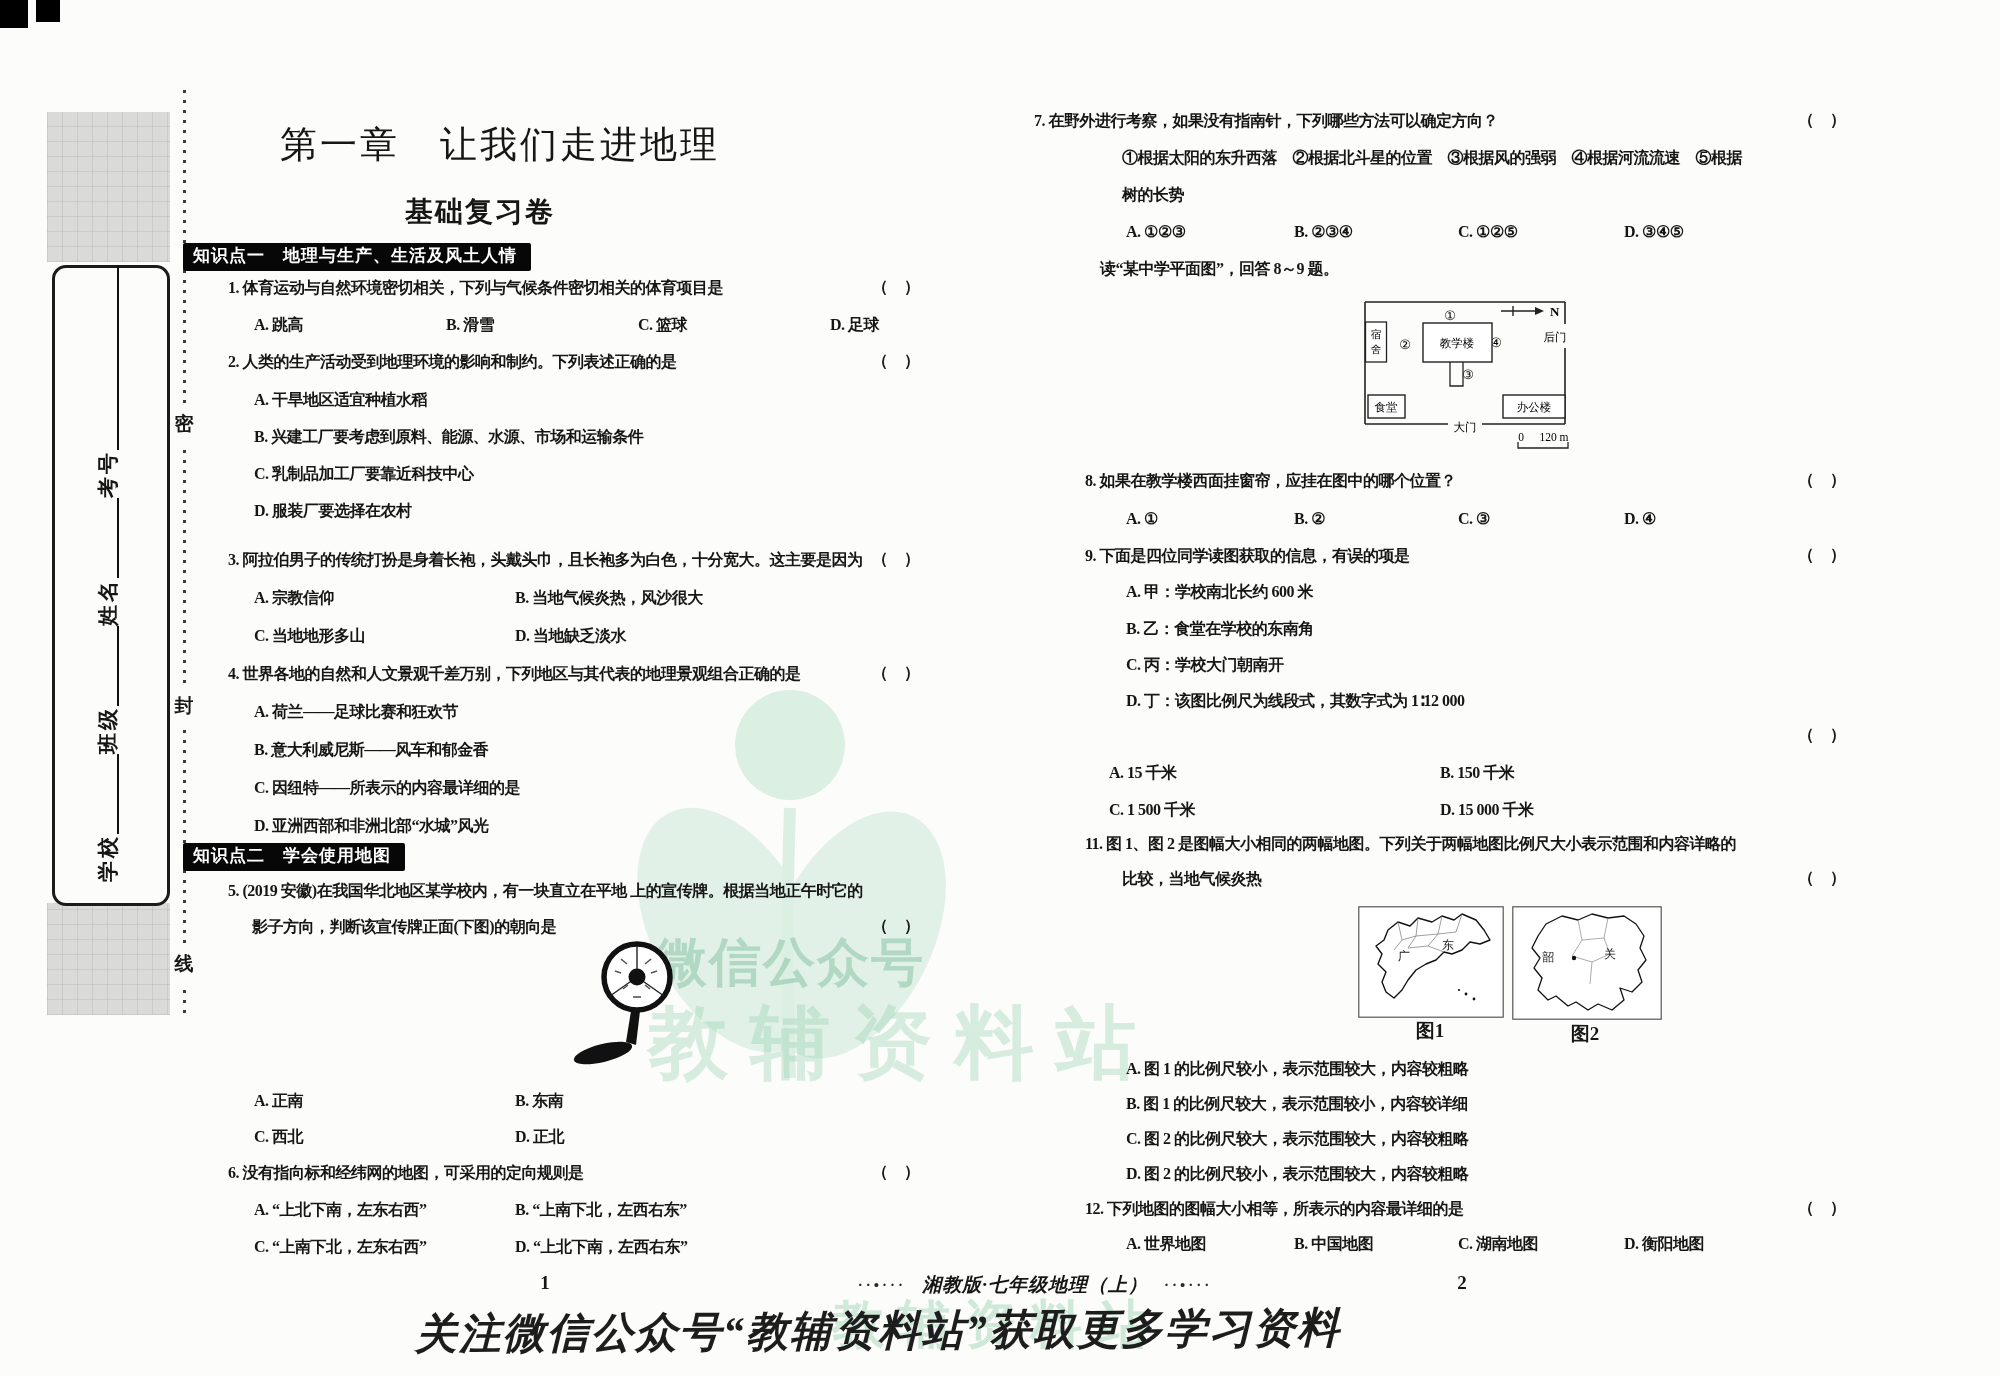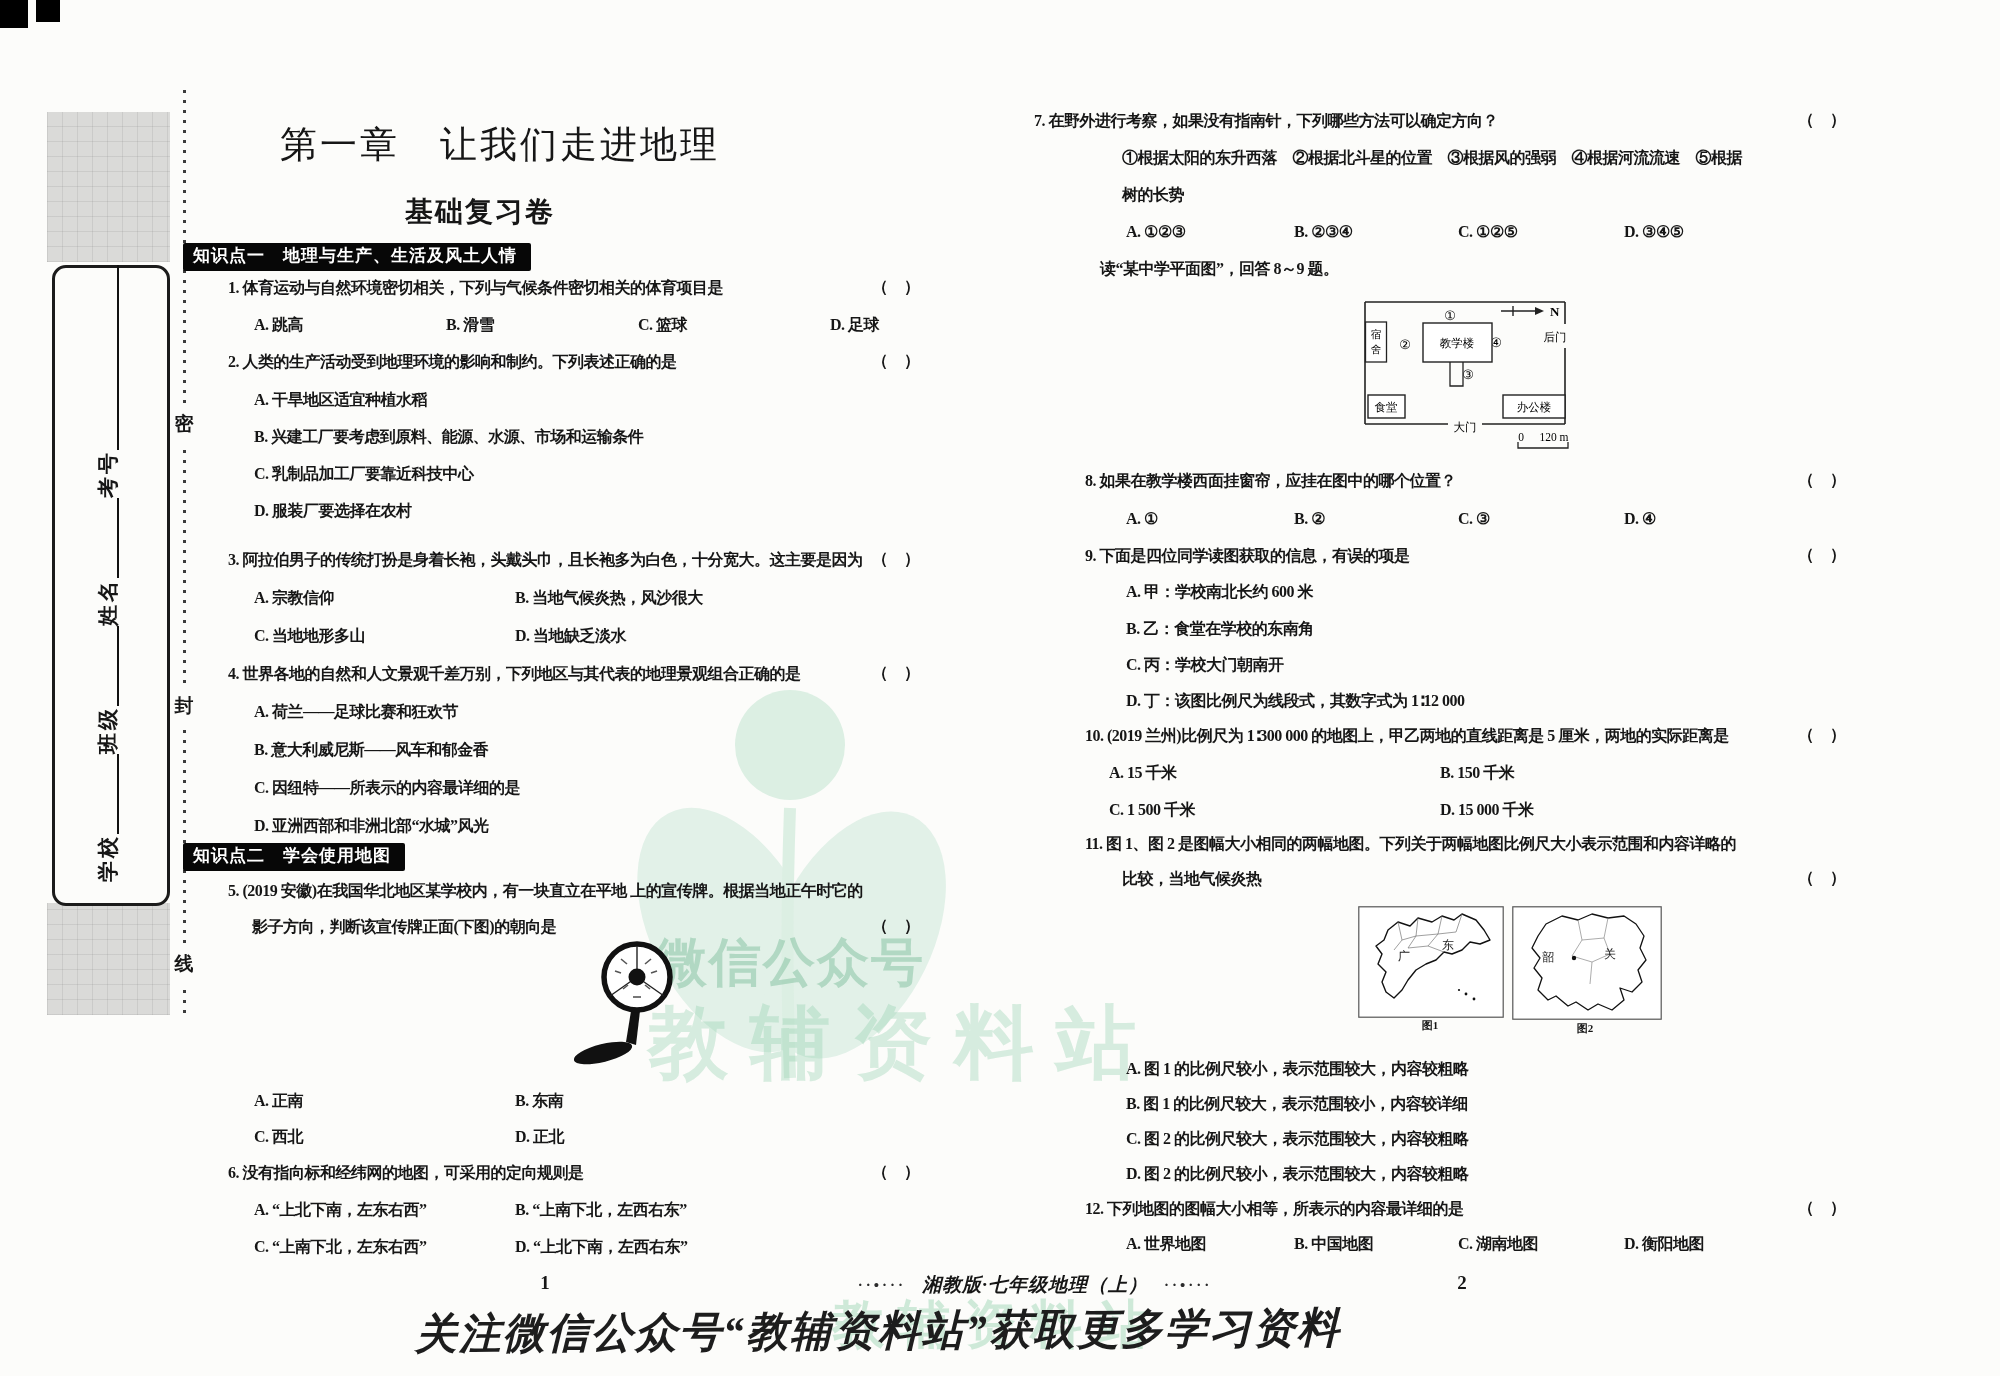--- a/index.html
+++ b/index.html
@@ -26,21 +26,21 @@
            transform-origin:0 0;transform:rotate(-90deg) translateX(-635px);z-index:3;}
   .sg{position:absolute;top:0;height:100%;display:flex;align-items:center;}
   .sg .lab{font-size:21px;font-weight:700;letter-spacing:3px;white-space:nowrap;}
   .sg .blank{display:inline-block;border-bottom:2px solid #111;margin-top:20px;}
   .dotline{position:absolute;left:183px;top:90px;width:2.5px;height:925px;z-index:2;
      background:repeating-linear-gradient(180deg,#3c3c3c 0 3px,transparent 3px 10px);}
   .sealch{position:absolute;left:173px;width:22px;text-align:center;font-size:19px;font-weight:700;
           background:#fcfcfa;padding:7px 0;z-index:3;}
   .cm{position:absolute;background:#000;z-index:4;}
   
-  .figcap{position:absolute;width:68px;text-align:center;font-size:11px;font-weight:700;z-index:3;}
+  .figcap{position:absolute;width:68px;text-align:center;font-size:19px;font-weight:700;z-index:3;}
   svg text{font-family:"Liberation Serif","DejaVu Serif",serif;}
   
   .brandrow{position:absolute;left:800px;top:1272px;width:470px;display:flex;align-items:center;
             justify-content:center;gap:16px;z-index:3;}
   .branddots{font-size:15px;letter-spacing:3px;color:#2b2b2b;font-weight:700;}
   .brandtxt{font-size:19px;font-weight:800;letter-spacing:1px;font-style:italic;}
   .promo{position:absolute;left:415px;top:1303px;font-size:42px;font-style:italic;font-weight:600;
          letter-spacing:2px;color:#1d1d1d;transform:rotate(-0.4deg);z-index:4;white-space:nowrap;}
   
   .wm{position:absolute;z-index:1;white-space:nowrap;font-weight:800;}
@@ -207,21 +207,20 @@
   <div class="ln" style="left:1458px;top:508px">C. ③</div>
   <div class="ln" style="left:1624px;top:508px">D. ④</div>
 
   <div class="ln" style="left:1085px;top:545px">9. 下面是四位同学读图获取的信息，有误的项是</div>
   <div class="bracket" style="left:1798px;top:545px">（　）</div>
   <div class="ln" style="left:1126px;top:581px">A. 甲：学校南北长约 600 米</div>
   <div class="ln" style="left:1126px;top:618px">B. 乙：食堂在学校的东南角</div>
   <div class="ln" style="left:1126px;top:654px">C. 丙：学校大门朝南开</div>
   <div class="ln" style="left:1126px;top:690px">D. 丁：该图比例尺为线段式，其数字式为 1∶12 000</div>
 
-  <div class="ln" style="left:1085px;top:725px">10. (2019 兰州)比例尺为 1∶300 000 的地图上，甲乙两地的直线距离是 5 厘米，两地的实际距离是</div>
   <div class="bracket" style="left:1798px;top:725px">（　）</div>
   <div class="ln" style="left:1109px;top:762px">A. 15 千米</div>
   <div class="ln" style="left:1440px;top:762px">B. 150 千米</div>
   <div class="ln" style="left:1109px;top:799px">C. 1 500 千米</div>
   <div class="ln" style="left:1440px;top:799px">D. 15 000 千米</div>
 
   <div class="ln" style="left:1085px;top:833px">11. 图 1、图 2 是图幅大小相同的两幅地图。下列关于两幅地图比例尺大小表示范围和内容详略的</div>
   <div class="ln" style="left:1122px;top:868px">比较，当地气候炎热</div>
   <div class="bracket" style="left:1798px;top:868px">（　）</div>
 

